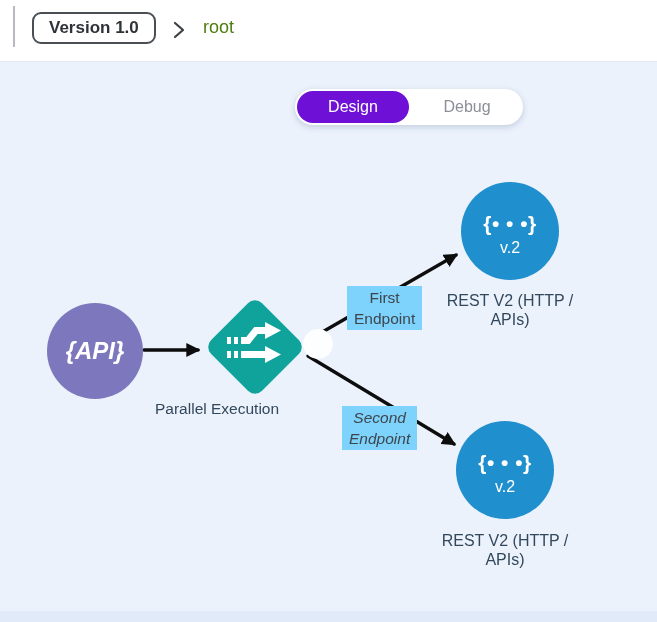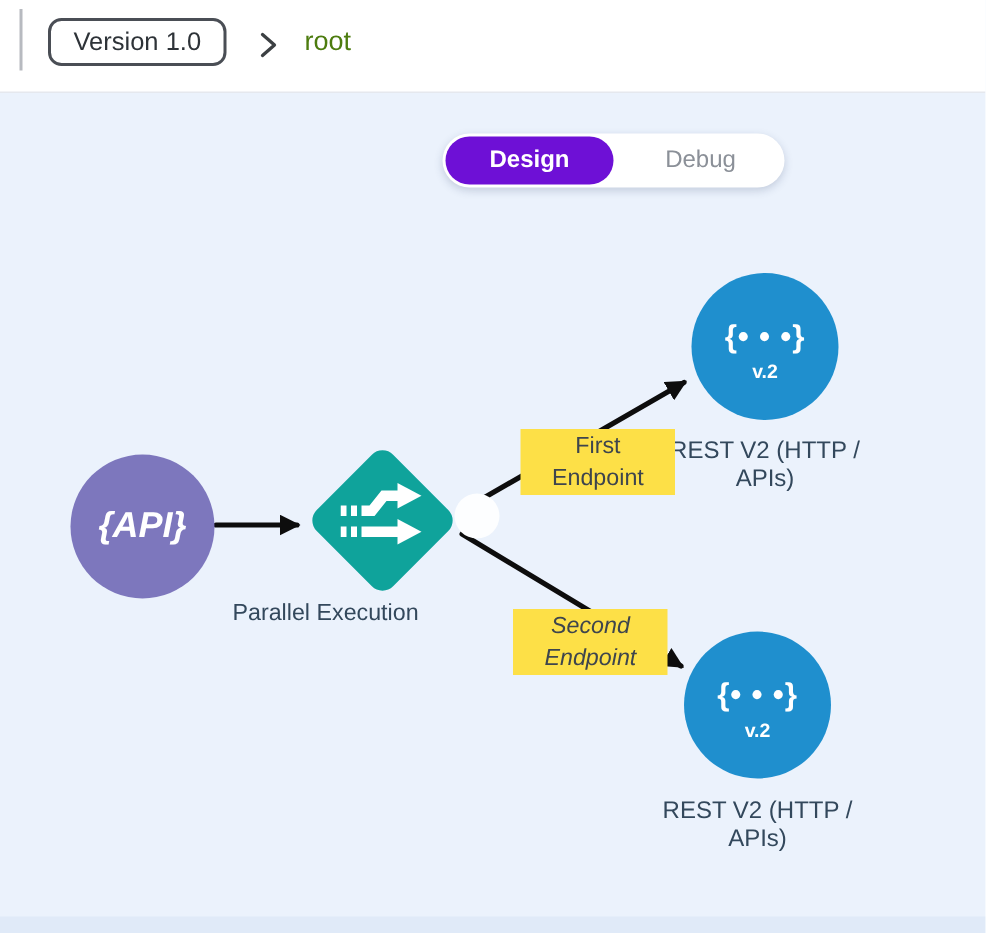--- a/index.html
+++ b/index.html
@@ -6,33 +6,33 @@
   html,body { width:657px; height:622px; }
   body { font-family:"Liberation Sans", sans-serif; background:#fff; }
   .screen { position:relative; width:657px; height:622px; overflow:hidden; background:#fff; }
 
   
   .topbar { position:absolute; top:0; left:0; width:657px; height:62px; background:#fff;
             border-bottom:1px solid #e5e8ee; z-index:10; }
   .topbar-divider { position:absolute; left:13px; top:6px; width:2px; height:41px; background:#b7bac0; }
   .version-btn { position:absolute; left:32px; top:12px; height:32px; padding:0 15px;
                  border:2px solid #4a4e55; border-radius:9px; background:#fff;
-                 font-size:17px; color:#2e3338; display:flex; align-items:center; cursor:pointer; }
+                 font-size:17px; color:#2e3338; display:flex; align-items:center; cursor:pointer;font-weight:bold; }
   .crumb-sep { position:absolute; left:172px; top:20px; width:14px; height:20px; }
   .crumb-current { position:absolute; left:203px; top:17px; font-size:18px; color:#4d7c0f; }
 
   
   .canvas { position:absolute; top:62px; left:0; width:657px; height:560px; background:#ebf2fc; z-index:1; }
   .canvas-bottom-strip { position:absolute; left:0; bottom:0; width:657px; height:11px; background:#e0eaf8; }
 
   
   .mode-toggle { position:absolute; left:295px; top:89px; width:228px; height:36px; background:#fff;
                  border-radius:18px; box-shadow:0 2px 6px rgba(50,70,110,.22); display:flex; z-index:20; }
   .mode-design { width:112px; height:32px; margin:2px; background:#6e10d6; border-radius:16px; color:#fff;
-                 font-size:16px; font-weight:700; display:flex; align-items:center; justify-content:center; cursor:pointer; }
+                 font-size:16px; font-weight:400; display:flex; align-items:center; justify-content:center; cursor:pointer; }
   .mode-debug { flex:1; color:#8b9098; font-size:16px; display:flex; align-items:center; justify-content:center; cursor:pointer; }
 
   
   .edges { position:absolute; top:0; left:0; width:657px; height:622px; z-index:12; pointer-events:none; }
   .edges line { stroke:#0d0d0d; stroke-width:3.4; stroke-linecap:round; }
 
   
   .node-api { position:absolute; left:47px; top:303px; width:96px; height:96px; border-radius:50%;
               background:#7d77bd; color:#fff; font-size:24px; font-weight:700;
               display:flex; align-items:center; justify-content:center; z-index:14; cursor:pointer;font-style:italic; }
@@ -43,29 +43,29 @@
                  background:#fdfeff; z-index:16; cursor:pointer; }
   .label-parallel { position:absolute; left:155px; top:400px; width:210px; text-align:left;
                     font-size:15.5px; color:#33485c; z-index:14; }
 
   .node-endpoint { position:absolute; width:98px; height:98px; border-radius:50%; background:#1f8fce;
                    color:#fff; display:flex; flex-direction:column; align-items:center; justify-content:center;
                    z-index:14; cursor:pointer; }
   .node-endpoint.top { left:461px; top:182px; }
   .node-endpoint.bottom { left:456px; top:421px; }
   .ep-glyph { font-size:21px; font-weight:700; letter-spacing:0.5px; margin-top:6px; }
-  .ep-version { font-size:13px; font-weight:700; margin-top:3px; }
+  .ep-version { font-size:16px; font-weight:400; margin-top:3px; }
   .ep-caption { position:absolute; width:160px; text-align:center; font-size:16px; line-height:19px;
                 color:#33485c; z-index:14; }
   .ep-caption.top { left:430px; top:291px; }
   .ep-caption.bottom { left:425px; top:531px; }
 
   
-  .edge-label { position:absolute; background:#fde047; text-align:center; font-size:15.5px; line-height:21px;
-                color:#3e454d; padding:1px 21px; z-index:18; cursor:pointer; }
+  .edge-label { position:absolute; background:#7dd3fc; text-align:center; font-size:15.5px; line-height:21px;
+                color:#3e454d; padding:1px 7px; z-index:18; cursor:pointer; }
   .edge-label.first { left:347px; top:286px; }
   .edge-label.second { left:342px; top:406px;font-style:italic; }
 </style>
 </head>
 <body>
 
 <div class="screen">
 
   <header class="topbar">
     <div class="topbar-divider"></div>

